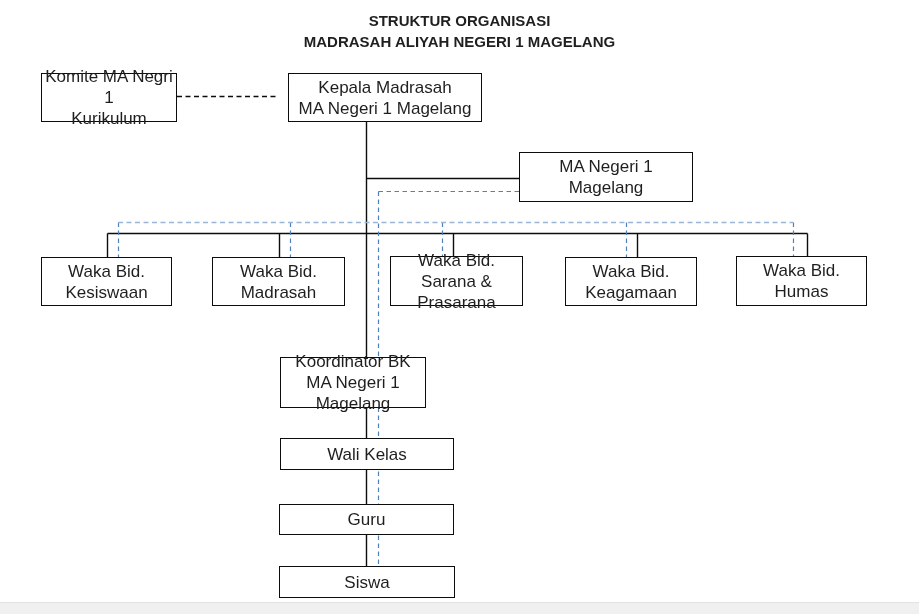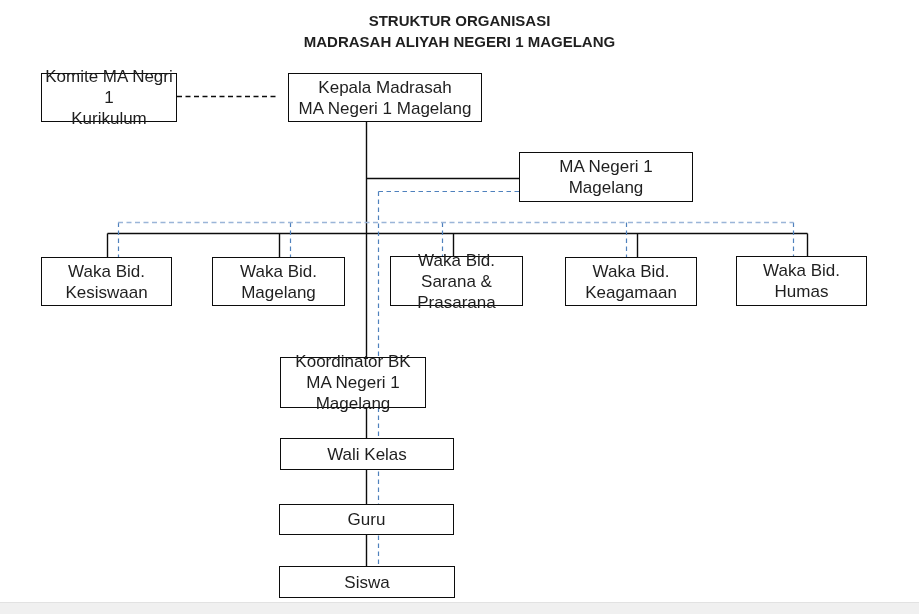--- a/index.html
+++ b/index.html
@@ -123,21 +123,21 @@
     <div>MA Negeri 1 Magelang</div>
   </div>
 
   <div class="box" id="n-kesiswaan">
     <div>Waka Bid.</div>
     <div>Kesiswaan</div>
   </div>
 
   <div class="box" id="n-kurikulum">
     <div>Waka Bid.</div>
-    <div>Magelang</div>
+    <div>Madrasah</div>
   </div>
 
   <div class="box" id="n-sarana">
     <div>Waka Bid.</div>
     <div>Sarana &amp; Prasarana</div>
   </div>
 
   <div class="box" id="n-keagamaan">
     <div>Waka Bid.</div>
     <div>Keagamaan</div>

